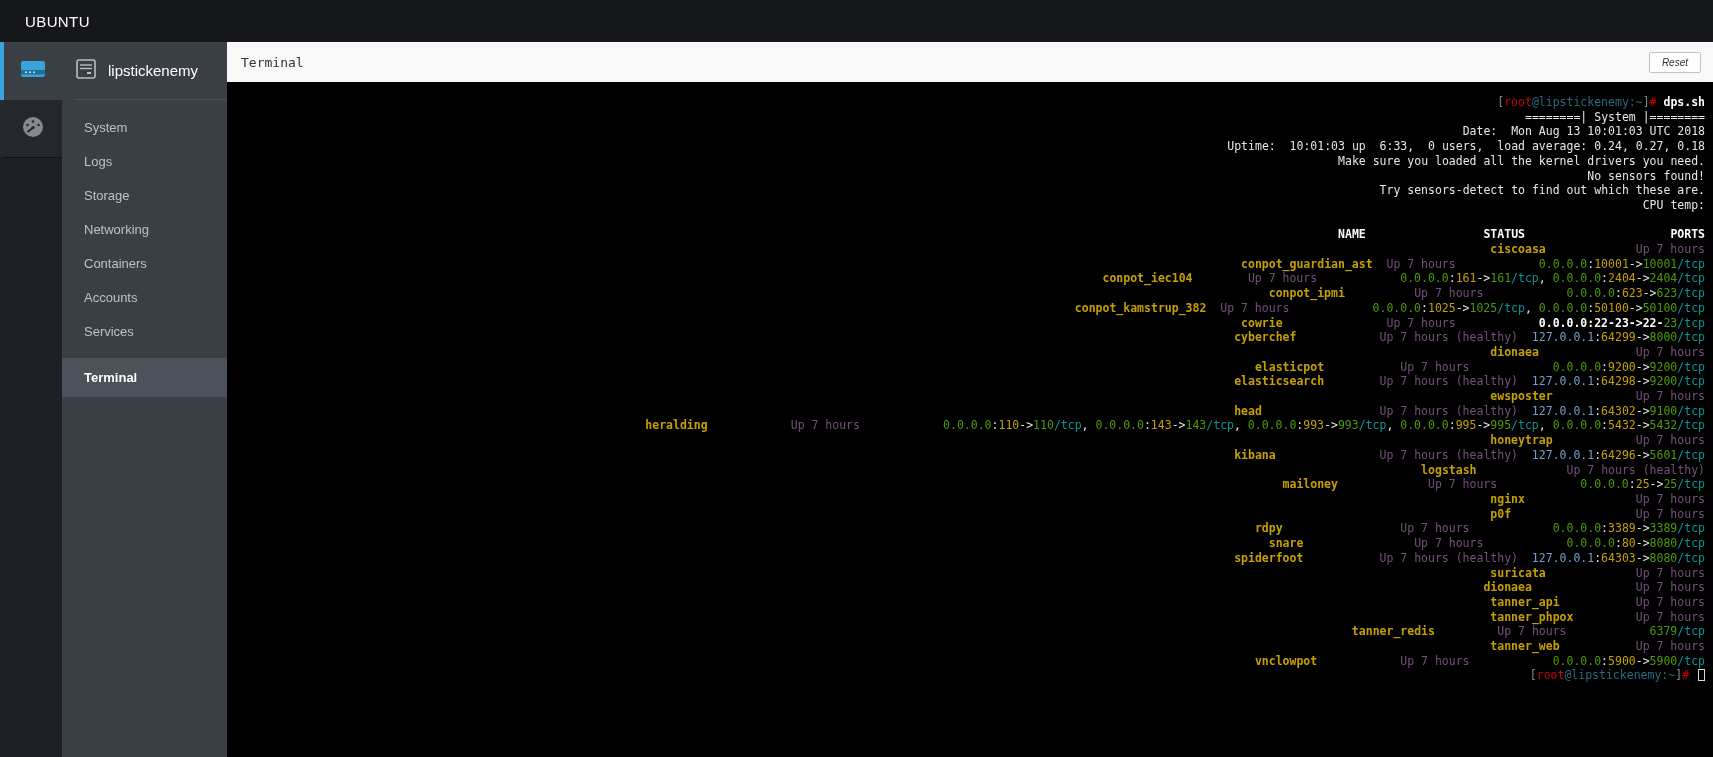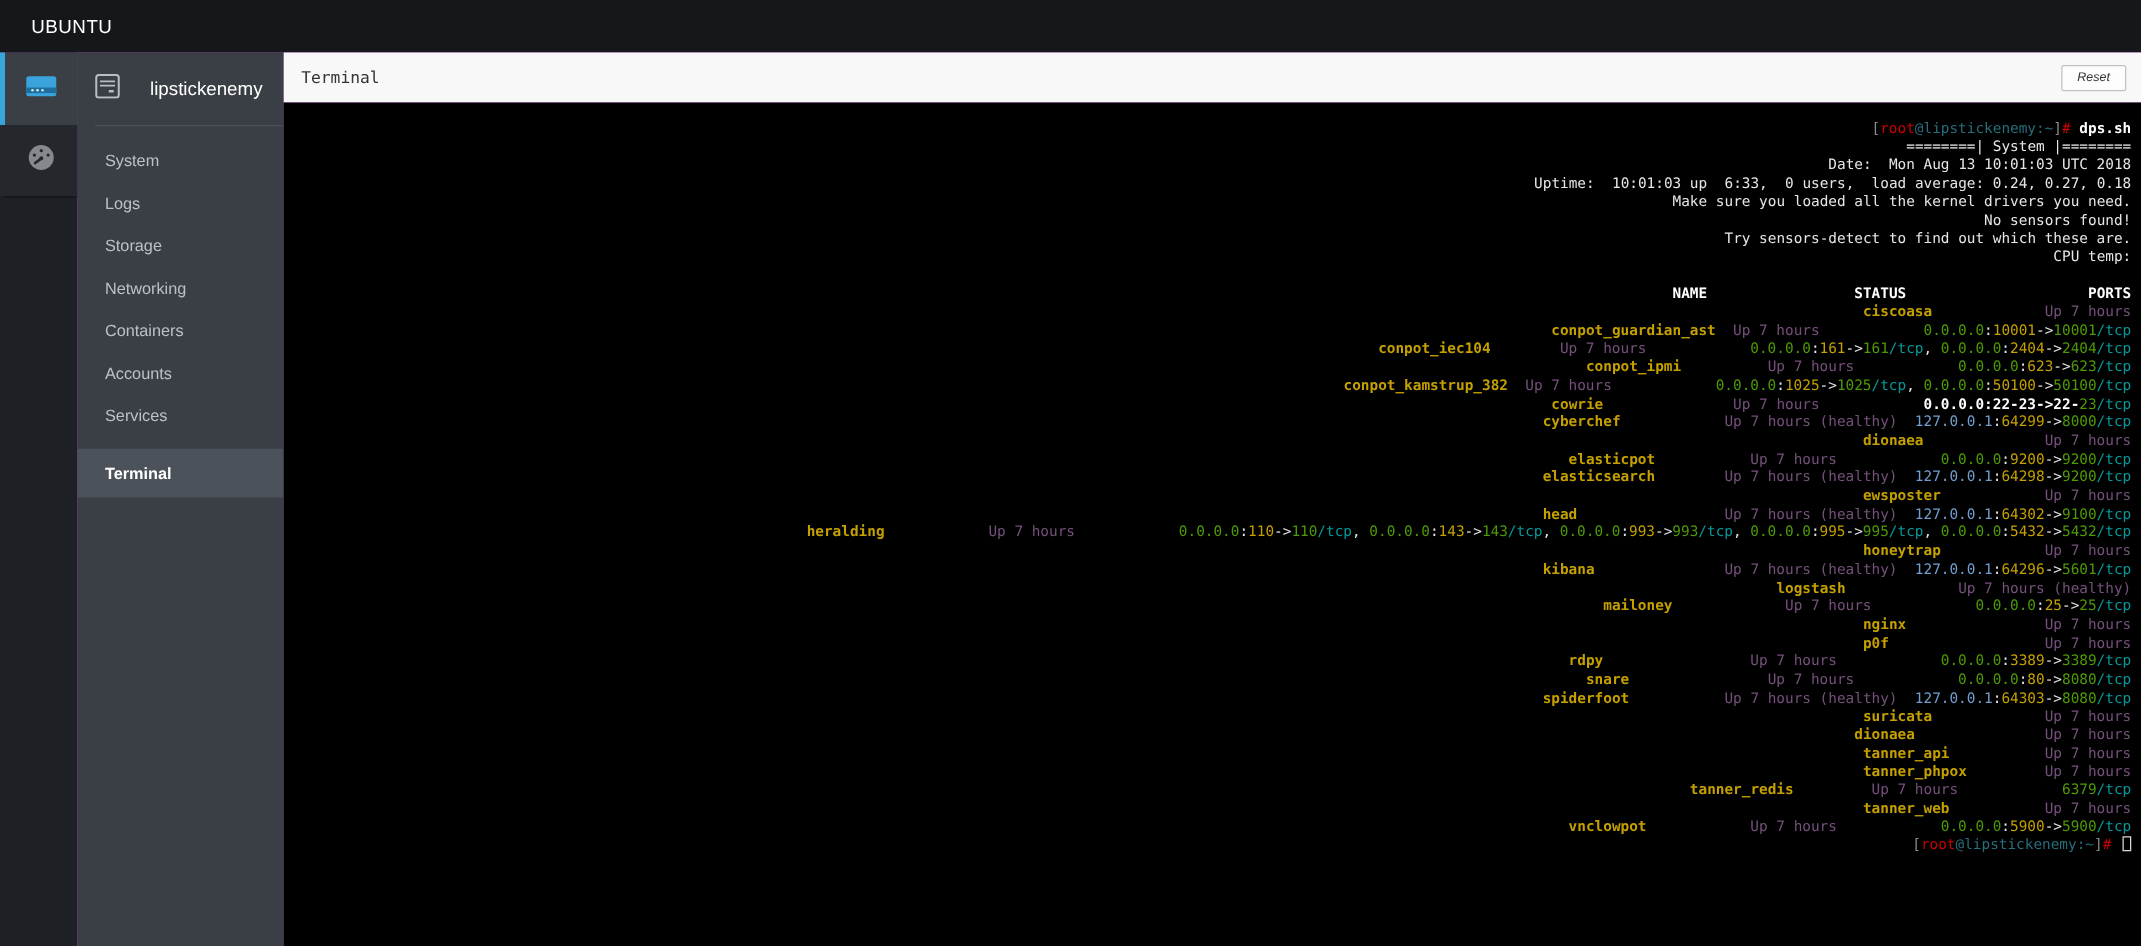--- a/index.html
+++ b/index.html
@@ -1,18 +1,18 @@
 <!DOCTYPE html>
 <html style="--accent: #39a5dc; --t-d: #e6e6e6; --t-w: #ffffff; --t-k: #8a8a8a; --t-r: #cc0000; --t-h: #276d7c; --t-n: #c4a000; --t-y: #c4a000; --t-g: #4e9a06; --t-c: #06989a; --t-m: #75507b; --t-b: #729fcf;"><head>
 <meta charset="utf-8">
 <style>
   * { box-sizing: border-box; }
   html,body { margin:0; padding:0; background:#000; }
   body { font-family:"Liberation Sans", sans-serif; }
-  .app { width:1713px; height:757px; display:flex; flex-direction:column; overflow:hidden; background:#d946ef; }
+  .app { width:1713px; height:757px; display:flex; flex-direction:column; overflow:hidden; background:#0369a1; }
 
   
   .topbar { height:42px; background:#15171a; display:flex; align-items:center; flex:none; }
   .brand { color:#fff; font-size:15px; margin-left:25px; letter-spacing:.4px; }
   .topbar-right { margin-left:auto; display:flex; align-items:center; height:100%; }
   .topbar-btn { display:flex; align-items:center; gap:10px; padding:0 22px; height:100%;
                 color:#d8d8d8; font-size:13px; cursor:pointer; }
   .topbar-sep { width:1px; height:42px; background:#2b2e32; }
 
   
@@ -20,21 +20,21 @@
 
   
   .rail { width:62px; background:#1d2126; flex:none; display:flex; flex-direction:column; }
   .rail-cell { height:58px; display:flex; align-items:center; justify-content:center;
                border-left:4px solid transparent; cursor:pointer; }
   .rail-cell.active { background:#393f45; border-left-color:var(--accent); }
   .rail-cell.dash { background:#24282d; border-bottom:1px solid #101214; }
 
   
   .panel { width:165px; background:#393f45; flex:none; display:flex; flex-direction:column; color:#c5c9cd; }
-  .host-header { display:flex; align-items:center; gap:24px; padding:17px 0 13px 14px; color:#fff; font-size:15px; }
+  .host-header { display:flex; align-items:center; gap:12px; padding:17px 0 13px 14px; color:#fff; font-size:15px; }
   .panel-sep { border-top:1px solid #4c5258; margin:4px 0 10px 14px; }
   .nav { display:flex; flex-direction:column; font-size:13px; }
   .nav-item { padding:9.5px 0 9.5px 22px; color:#bcc1c5; cursor:pointer; text-decoration:none; }
   .nav-item.active { background:#4c525a; color:#fff; font-weight:bold; margin-top:10px;
                      padding-top:12px; padding-bottom:12px; }
 
   
   .content { flex:1; display:flex; flex-direction:column; min-width:0; }
   .content-header { height:40px; background:#f8f8f8; display:flex; align-items:center; flex:none; }
   .page-title { margin-left:14px; font-family:"DejaVu Sans Mono", monospace; font-size:13px; color:#333; }

